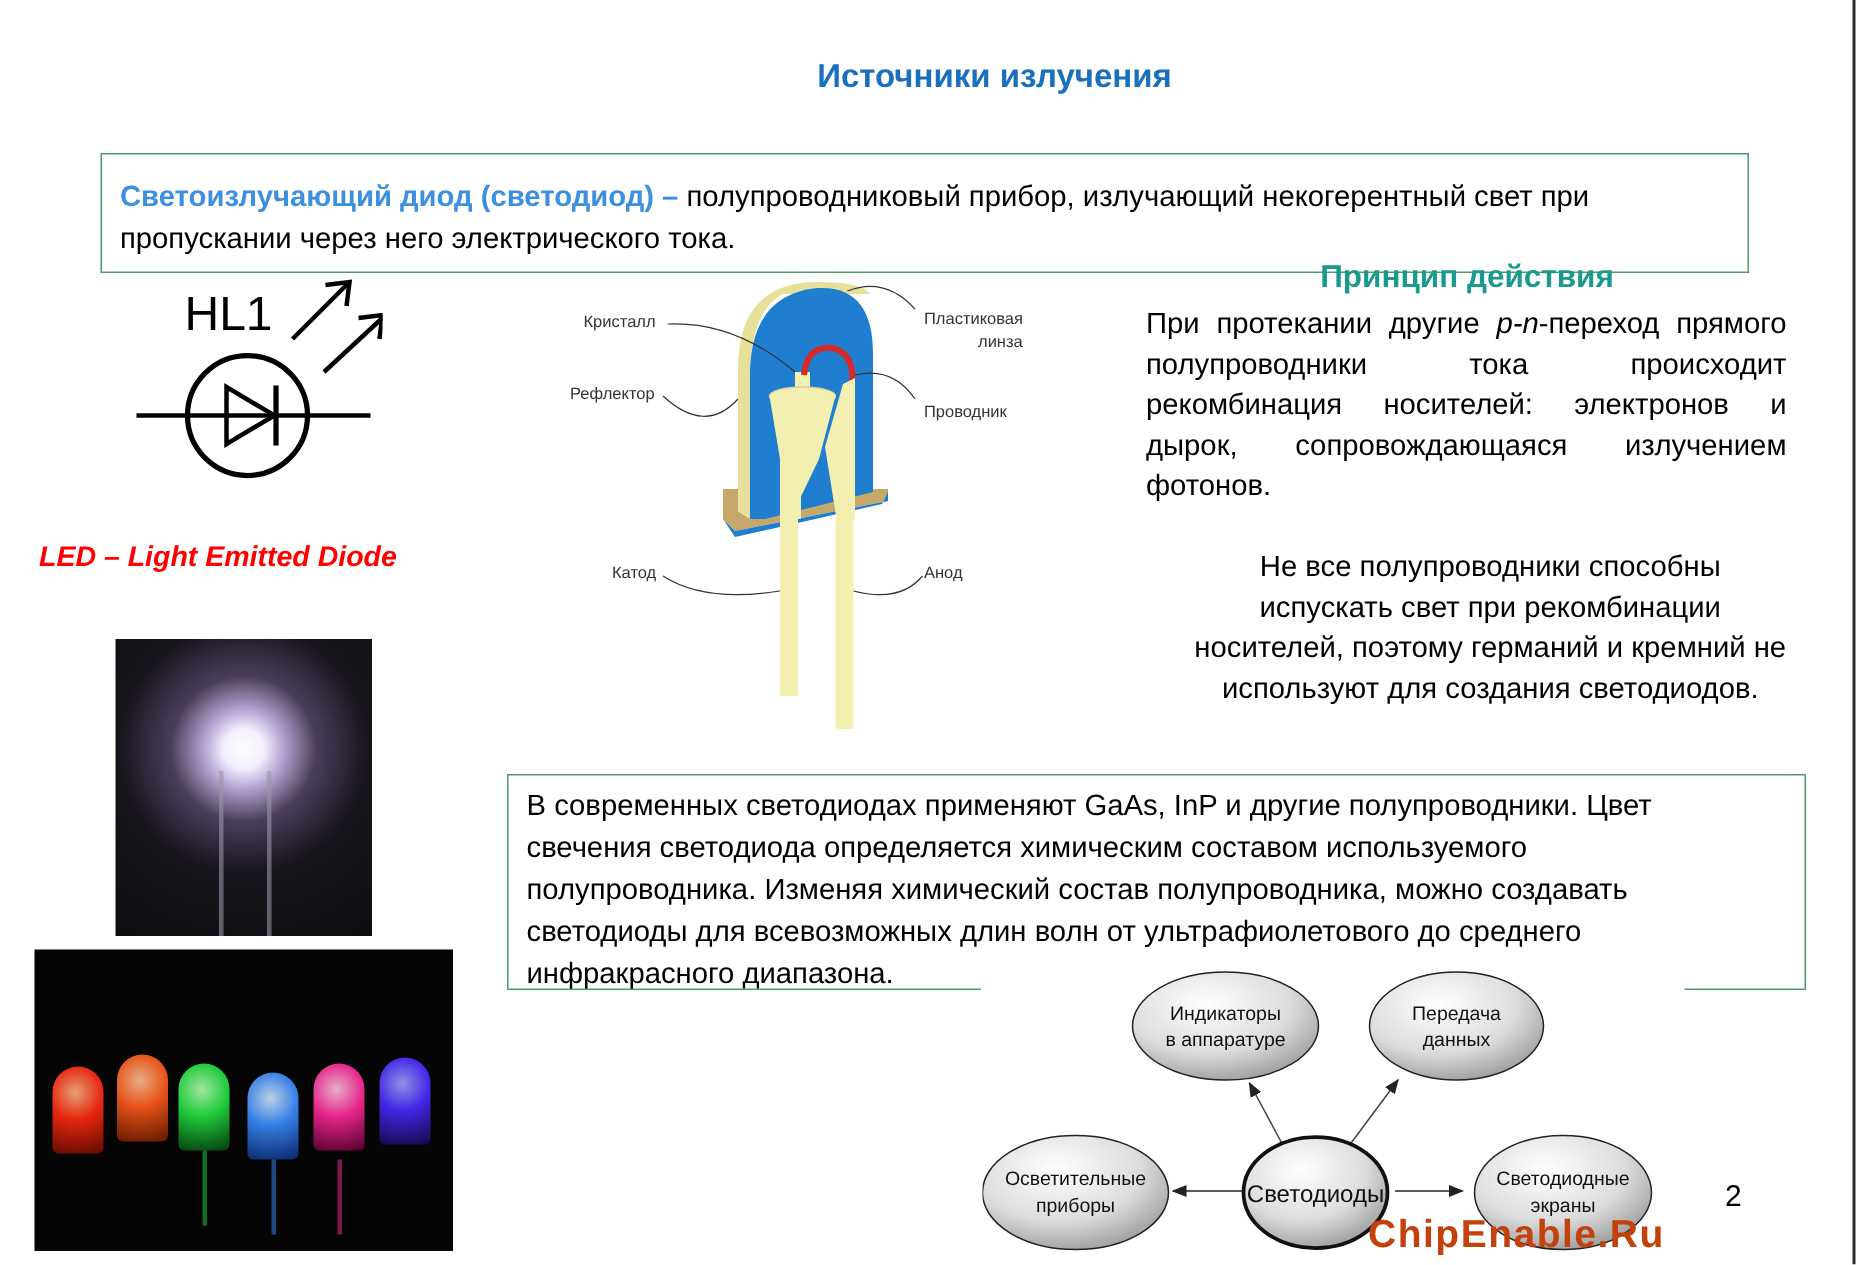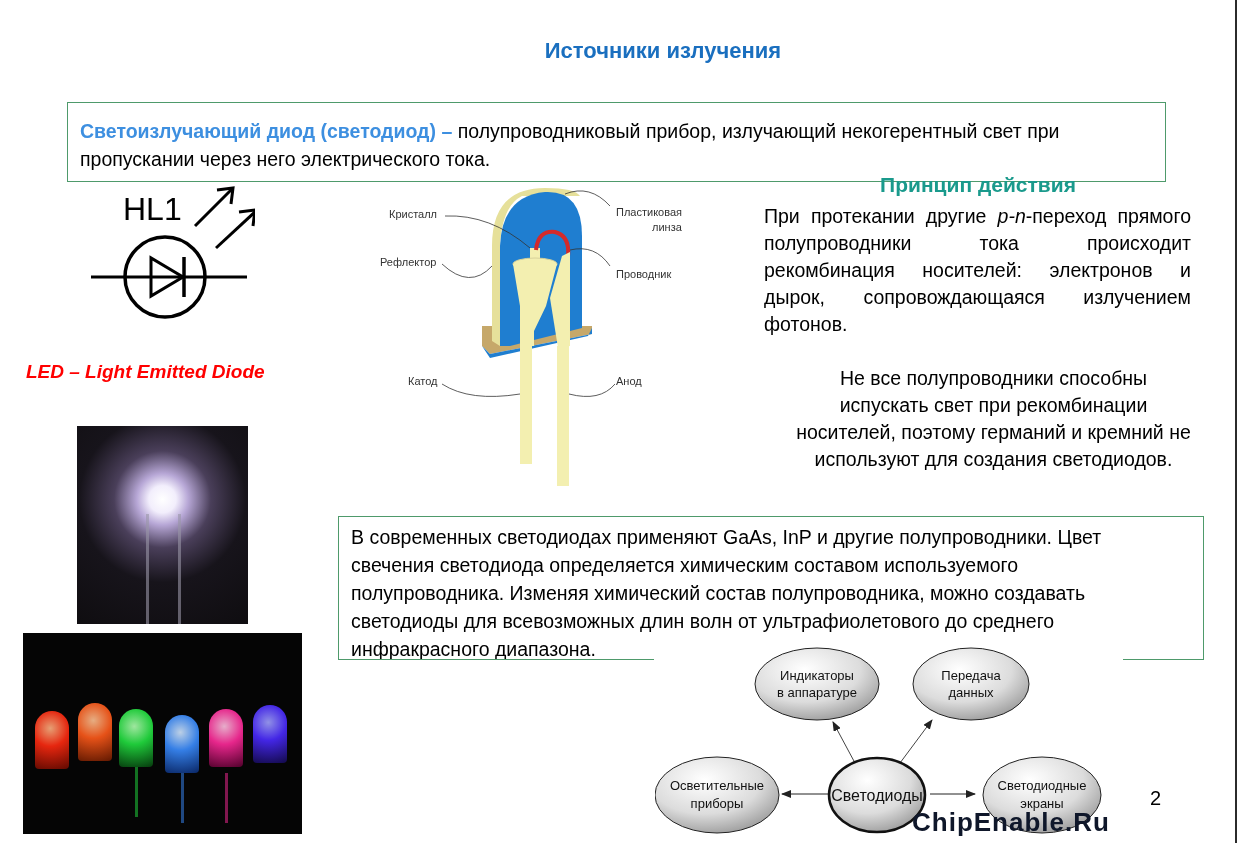--- a/index.html
+++ b/index.html
@@ -16,21 +16,21 @@
   .leg { position:absolute; width:3px; height:50px; opacity:.5; }
   .diagram { position:absolute; left:370px; top:186px; width:330px; height:310px; }
   .principle-head { position:absolute; left:760px; width:436px; top:173px; text-align:center; font-size:21px; font-weight:bold; color:#1a9a8c; }
   .principle { position:absolute; left:764px; top:203px; width:427px; font-size:19.5px; line-height:27px; text-align:justify; }
   .principle p { margin:0; }
   .principle .p2 { margin-top:27px; text-align:center;margin-left:32px; }
   .gaas-box { position:absolute; left:338px; top:516px; width:866px; height:144px; border:1px solid #4e9a6b; border-bottom:none; box-sizing:border-box; padding:6px 28px 0 12px; font-size:19.5px; line-height:28px; }
   .gaas-bottom-l { position:absolute; left:338px; top:659px; width:316px; height:1px; background:#4e9a6b; }
   .gaas-bottom-r { position:absolute; left:1123px; top:659px; width:81px; height:1px; background:#4e9a6b; }
   .mindmap { position:absolute; left:655px; top:646px; width:500px; height:190px; }
-  .watermark { position:absolute; left:912px; top:807px; font-size:26px; font-weight:bold; color:#0f172a; letter-spacing:1px; }
+  .watermark { position:absolute; left:912px; top:807px; font-size:26px; font-weight:bold; color:#c2410c; letter-spacing:1px; }
   .pagenum { position:absolute; left:1150px; top:787px; font-size:20px; }
 </style>
 </head>
 <body>
 
 <div class="right-edge"></div>
 
 <div class="title">Источники излучения</div>
 
 <div class="def-box">

